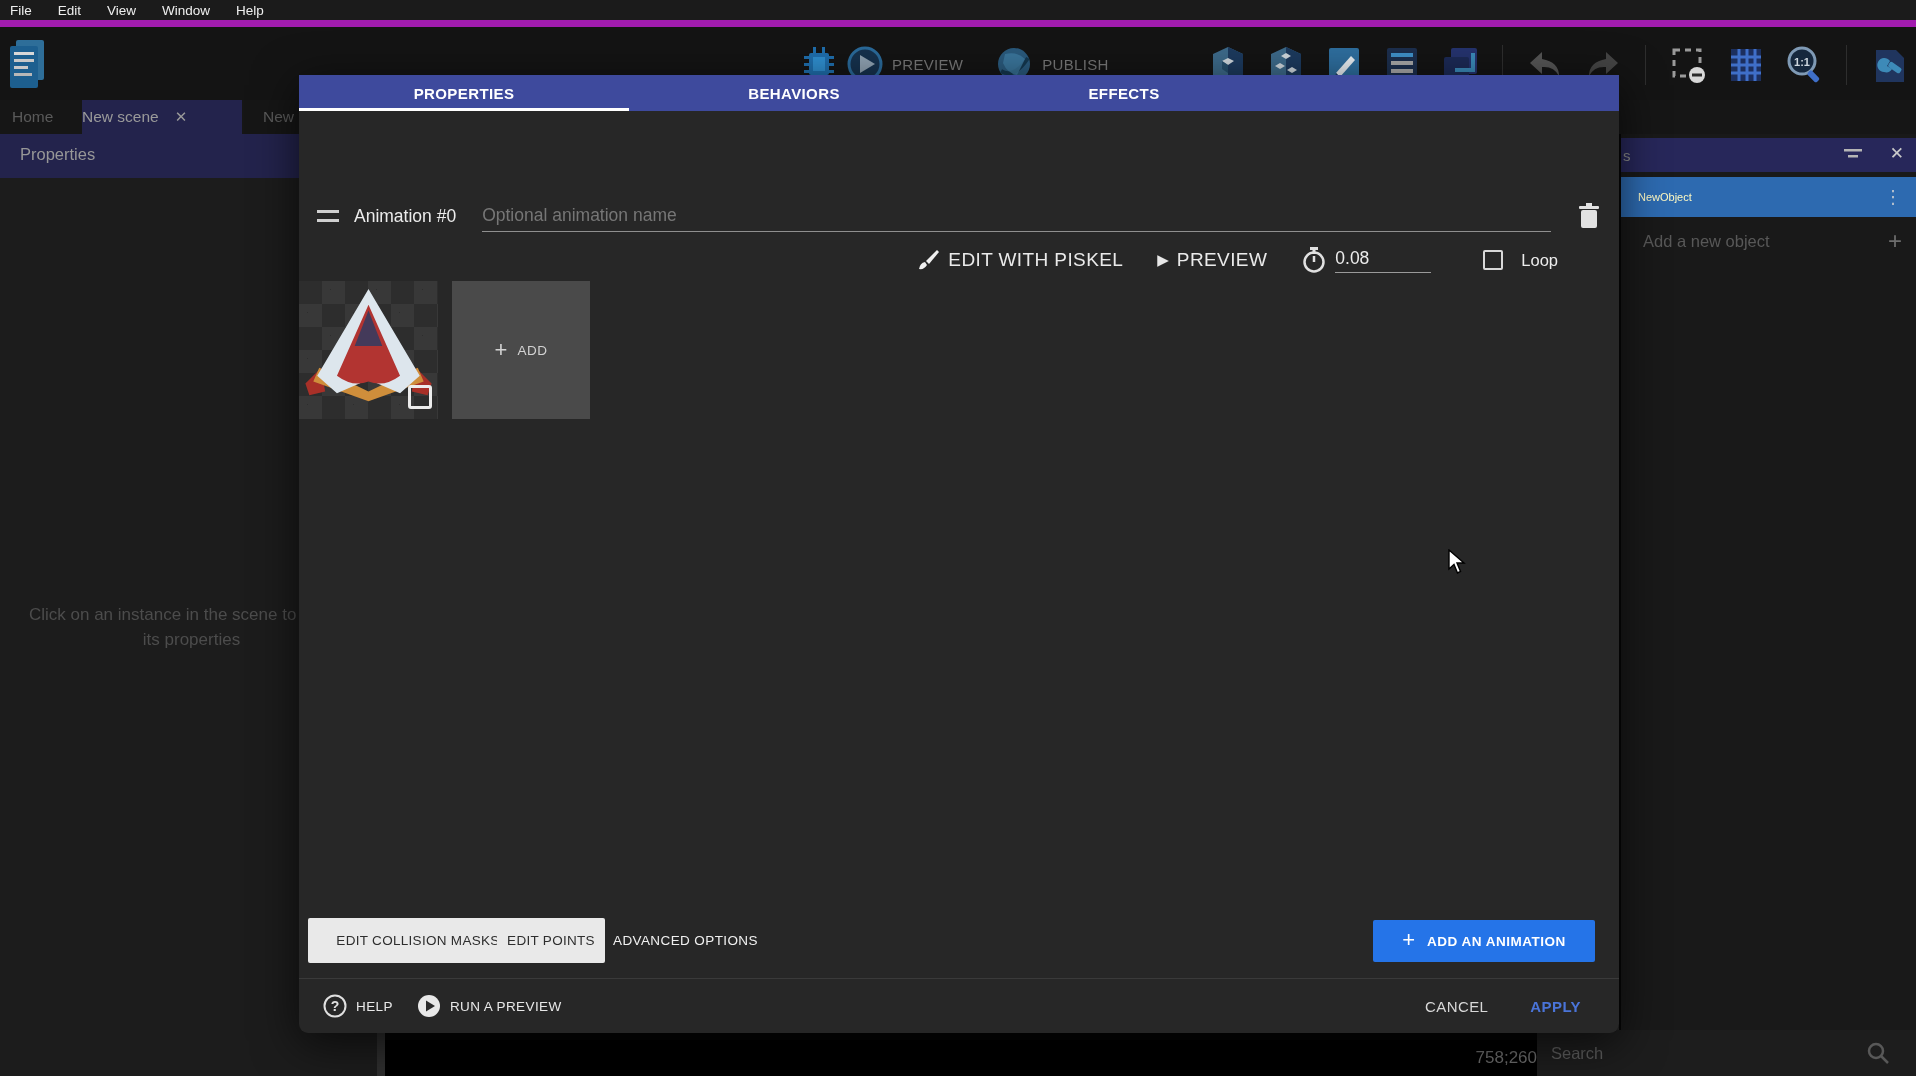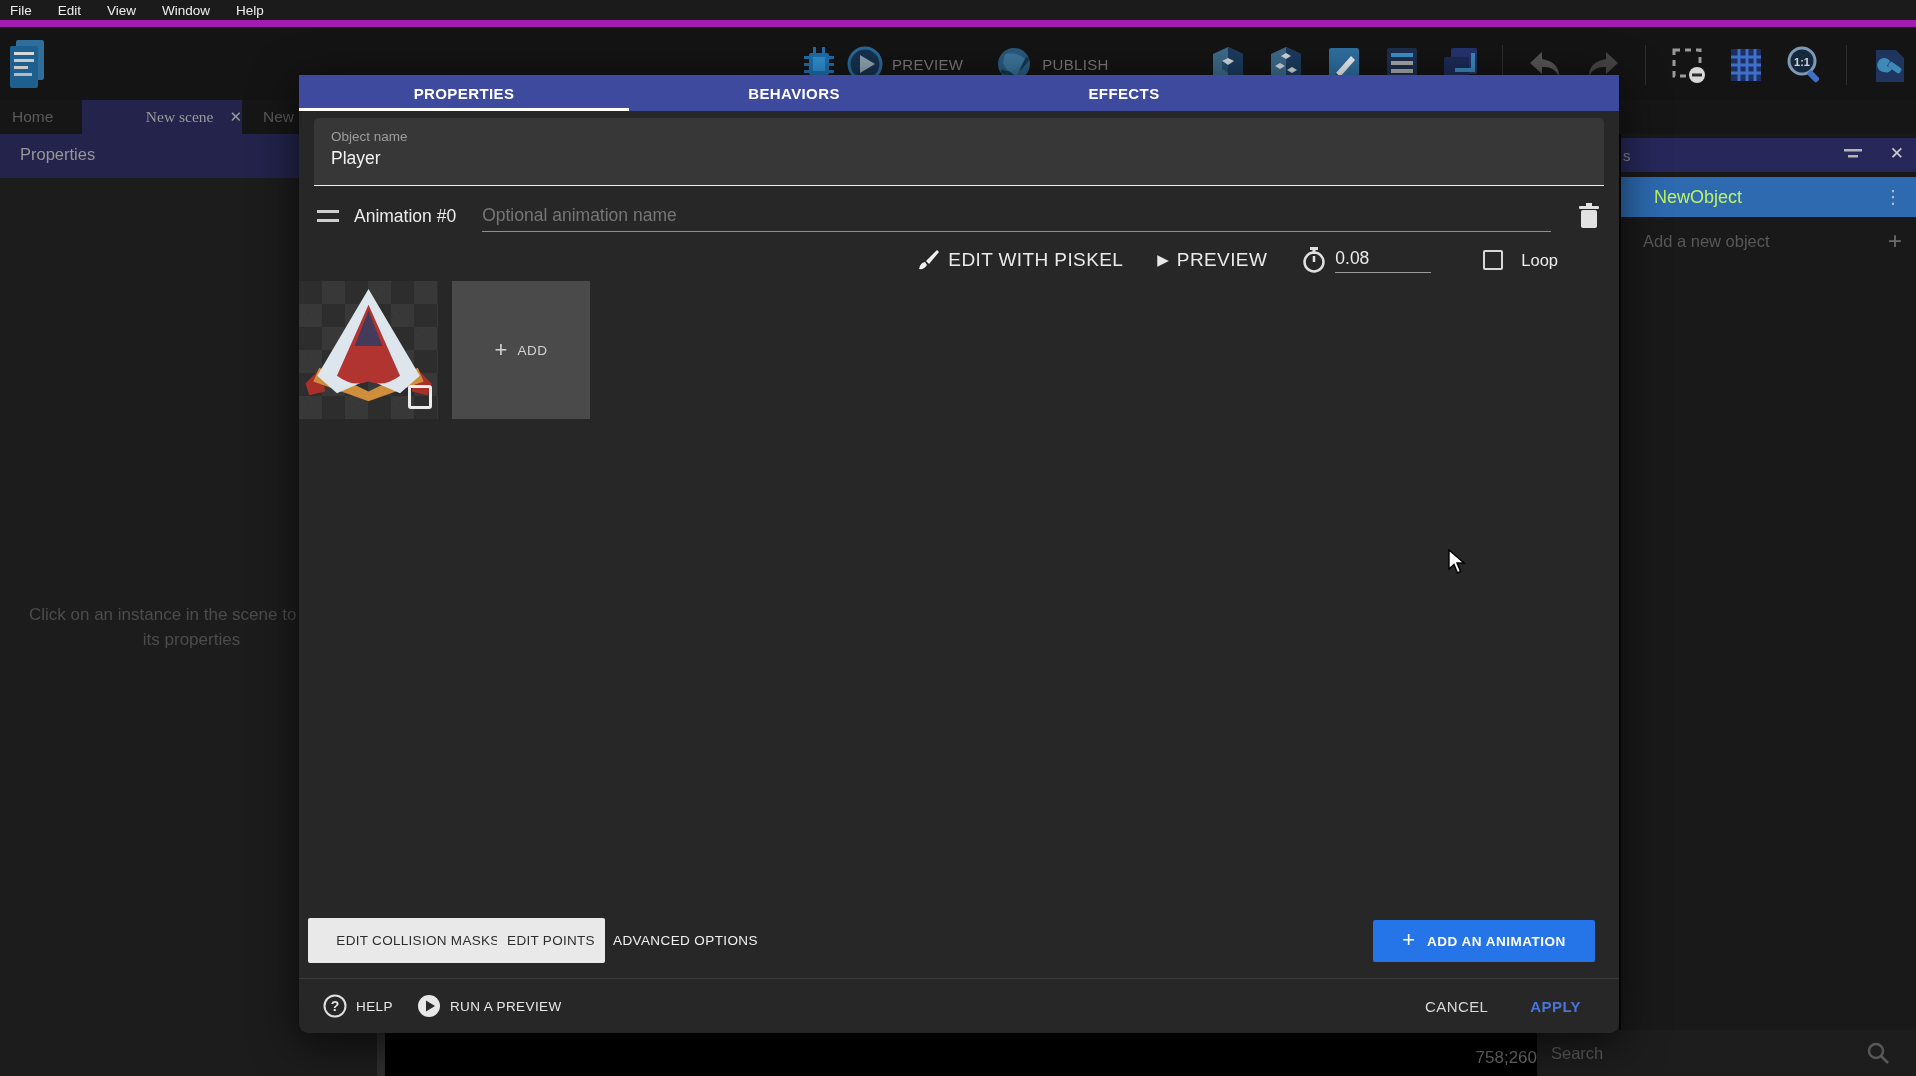--- a/index.html
+++ b/index.html
@@ -18,21 +18,21 @@
   .center-group { position:absolute; left:800px; top:14px; height:44px; display:flex; align-items:center; gap:9px; }
   .tb-label { color:#787878; font-size:15px; letter-spacing:.3px; }
   .right-icons { position:absolute; right:8px; top:14px; height:46px; display:flex; align-items:center; gap:20px; }
   .tb-sep { width:1px; height:40px; background:#2e2e2e; margin:0 3px; }
   .ticon { width:38px; height:42px; display:flex; align-items:center; justify-content:center; }
 
   
   .tabrow { position:absolute; left:0; top:100px; width:1916px; height:34px; background:#161616; }
   .tab-home { position:absolute; left:12px; top:0; height:34px; line-height:34px; color:#5a5a5a; font-size:15.5px; }
   .tab-active { position:absolute; left:82px; top:0; width:160px; height:34px; background:#23234c;
-                display:flex; align-items:center; justify-content:flex-end; gap:16px;font-family:Liberation Serif, serif; }
+                display:flex; align-items:center; justify-content:flex-start; gap:16px; }
   .tab-active .lbl { color:#9a9a9a; font-size:15.5px; }
   .tab-active .x { color:#9a9a9a; font-size:15px; }
   .tab-partial { position:absolute; left:263px; top:0; height:34px; line-height:34px; color:#5a5a5a; font-size:15.5px; }
 
   
   .props-header { position:absolute; left:0; top:134px; width:383px; height:44px; background:#23234c; }
   .props-header span { display:block; margin:11px 0 0 20px; color:#979797; font-size:16.5px; }
   .left-panel { position:absolute; left:0; top:178px; width:383px; height:898px; background:#1c1c1c; }
   .left-hint { margin:425px auto 0 auto; width:330px; text-align:center; color:#4c4c4c; font-size:17px; line-height:1.45; }
 
@@ -45,21 +45,21 @@
 
   
   .right-panel { position:absolute; left:1621px; top:134px; width:295px; height:942px; background:#191919; }
   .rp-header { position:absolute; left:0; top:4px; width:295px; height:34px; background:#27275a;
                display:flex; align-items:center; }
   .rp-header .title { color:#8a8a8a; font-size:15px; margin-left:2px; }
   .rp-filter { position:absolute; right:54px; top:9px; width:18px; height:16px; }
   .rp-close { position:absolute; right:12px; top:5px; color:#c9c9c9; font-size:17px; }
   .rp-row-sel { position:absolute; left:0; top:43px; width:295px; height:40px; background:#2d6ab0;
                 display:flex; align-items:center; }
-  .rp-row-sel .nm { color:#bef264; font-size:18px; margin-left:33px; }
+  .rp-row-sel .nm { color:#fef9c3; font-size:11px; margin-left:17px; }
   .rp-dots { position:absolute; right:14px; color:#b9c2ce; font-size:18px; letter-spacing:0; line-height:13px; }
   .rp-row-add { position:absolute; left:0; top:88px; width:295px; height:38px; display:flex; align-items:center; }
   .rp-row-add .nm { color:#585858; font-size:16.5px; margin-left:22px; }
   .rp-plus { position:absolute; right:14px; color:#6e6e6e; font-size:24px; font-weight:300; }
 
   
   .search-nub { position:absolute; left:1543px; top:1021px; width:76px; height:12px; background:#262626; border-radius:7px 7px 0 0; }
   .searchbar { position:absolute; left:1537px; top:1030px; width:379px; height:46px; background:#1d1d1d; }
   .searchbar input { position:absolute; left:14px; top:8px; width:300px; height:30px; background:transparent; border:none;
                      outline:none; color:#bbb; font-size:16.5px; font-family:"Liberation Sans",sans-serif; }
@@ -295,24 +295,20 @@
   </div>
 
   <div class="dialog">
 
     <div class="dtabs">
       <div class="dtab active">PROPERTIES</div>
       <div class="dtab">BEHAVIORS</div>
       <div class="dtab">EFFECTS</div>
     </div>
 
-    <div class="name-box">
-      <span class="lab">Object name</span>
-      <input value="Player" style="">
-    </div>
 
     <div class="anim-row">
       <div class="drag-ic"></div>
       <span class="anim-title">Animation #0</span>
       <input class="anim-name" placeholder="Optional animation name" style="">
       <svg width="24" height="28" viewBox="0 0 24 28">
         <rect x="4" y="8" width="16" height="18" rx="2" fill="#e2e2e2"></rect>
         <rect x="2" y="4" width="20" height="3" rx="1" fill="#e2e2e2"></rect>
         <rect x="9" y="1" width="6" height="3" fill="#e2e2e2"></rect>
       </svg>

